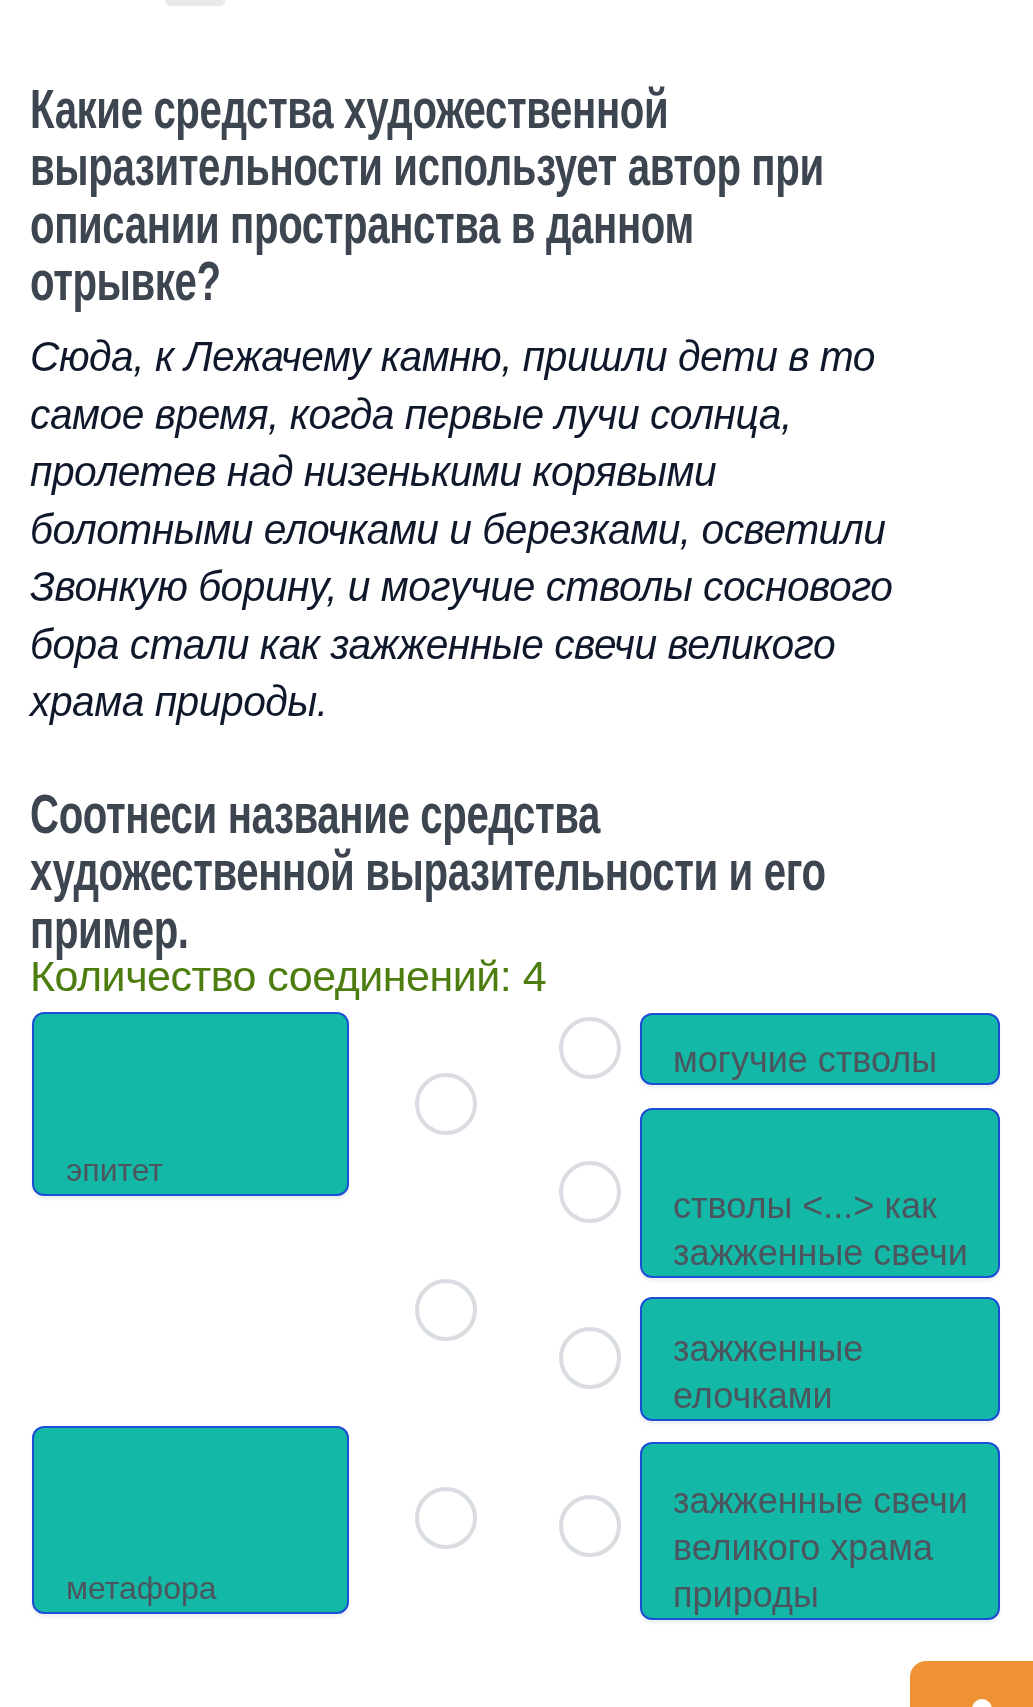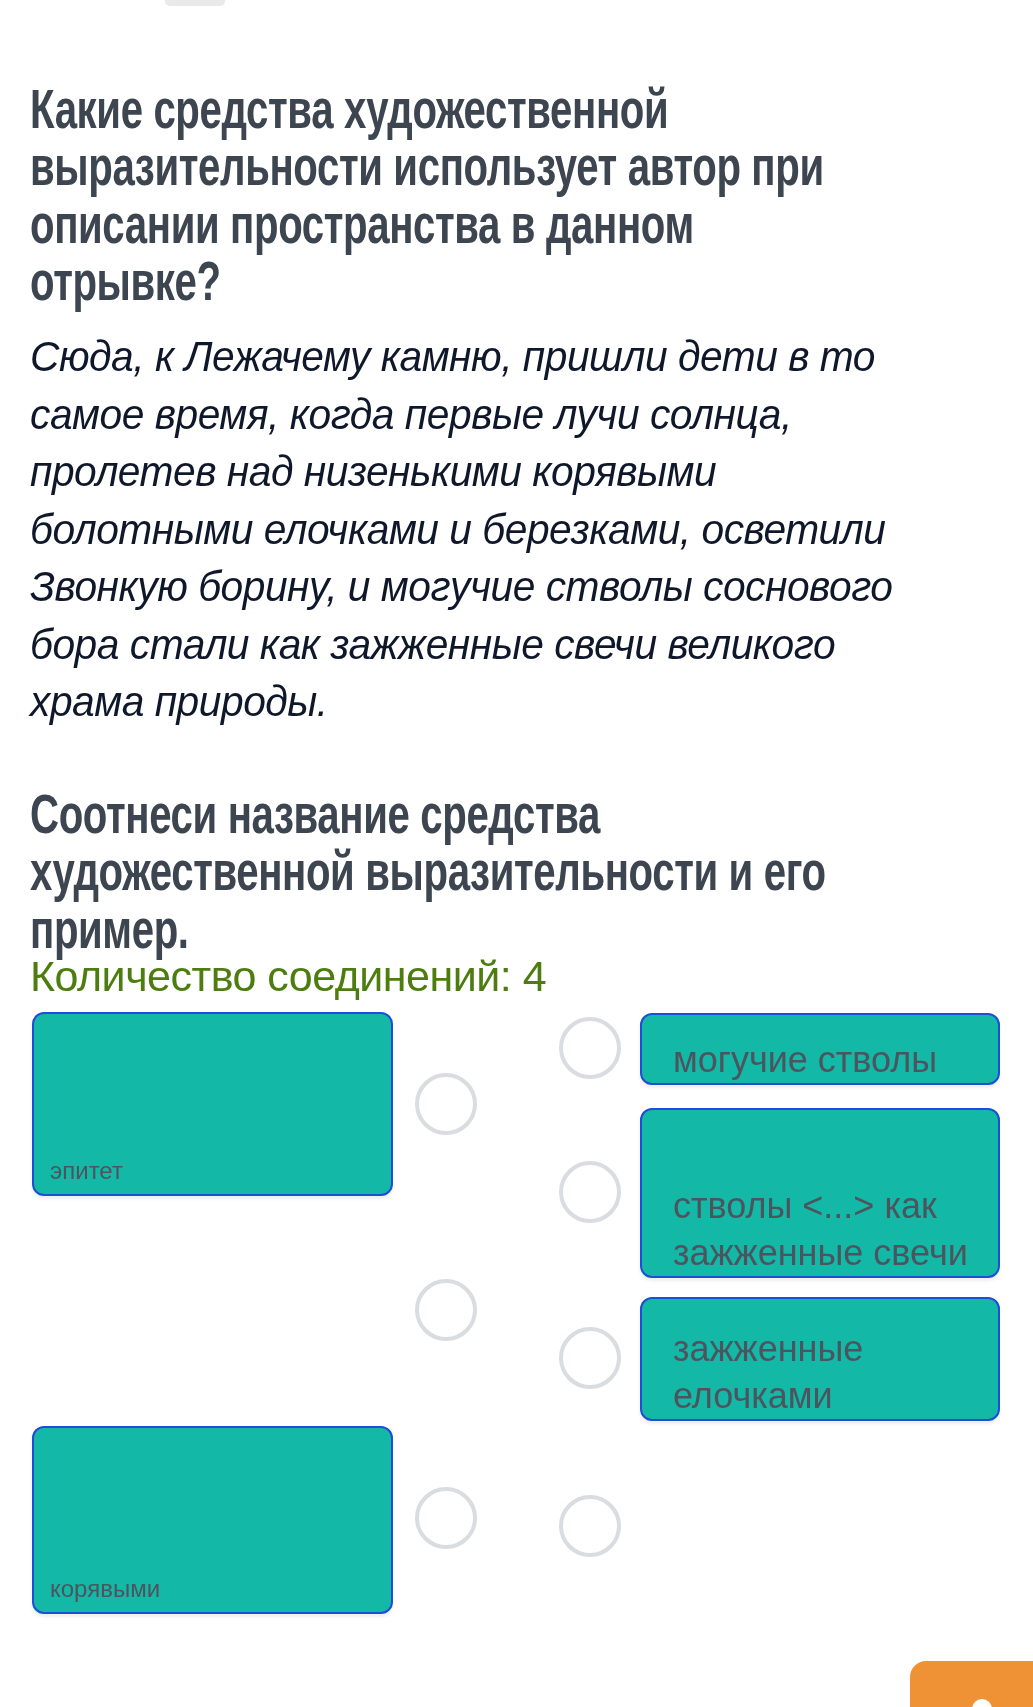--- a/index.html
+++ b/index.html
@@ -89,24 +89,24 @@
     border: 2px solid #1d4ed8;
     border-radius: 12px;
     box-shadow: 0 3px 3px rgba(130, 145, 155, 0.14);
     display: flex;
     align-items: flex-end;
     color: #4c555e;
     cursor: pointer;
   }
   .left-box {
     left: 32px;
-    width: 361px;
+    width: 317px;
     height: 184px;
-    padding-left: 16px;
-    font-size: 24px;
+    padding-left: 32px;
+    font-size: 32px;
     line-height: 47px;
   }
   .left-box.b1 { top: 0; }
   .left-box.b2 { top: 206px; }
   .left-box.b3 { top: 414px; height: 188px; }
 
   .right-box {
     left: 640px;
     width: 360px;
     padding-left: 31px;
@@ -193,39 +193,42 @@
   <span>Количество соединений:</span>
   <span>4</span>
 </div>
 
 <div class="match-area">
 
   <div class="match-box left-box b1">
     <span>эпитет</span>
   </div>
   <div class="match-box left-box b3">
-    <span>корявыми</span>
+    <span>метафора</span>
   </div>
 
   <div class="connector left-col lc1"></div>
   <div class="connector left-col lc2"></div>
   <div class="connector left-col lc3"></div>
 
   <div class="connector right-col rc1"></div>
   <div class="connector right-col rc2"></div>
   <div class="connector right-col rc3"></div>
   <div class="connector right-col rc4"></div>
 
   <div class="match-box right-box b1">
     <span>могучие стволы</span>
   </div>
   <div class="match-box right-box b2">
     <span>стволы &lt;...&gt; как зажженные свечи</span>
   </div>
   <div class="match-box right-box b3">
     <span>зажженные елочками</span>
   </div>
+  <div class="match-box right-box b4">
+    <span>зажженные свечи великого храма природы</span>
+  </div>
 
 </div>
 
 <button class="next-button">
   <span class="next-arrow-fragment"></span>
 </button>
 
 </body></html>

